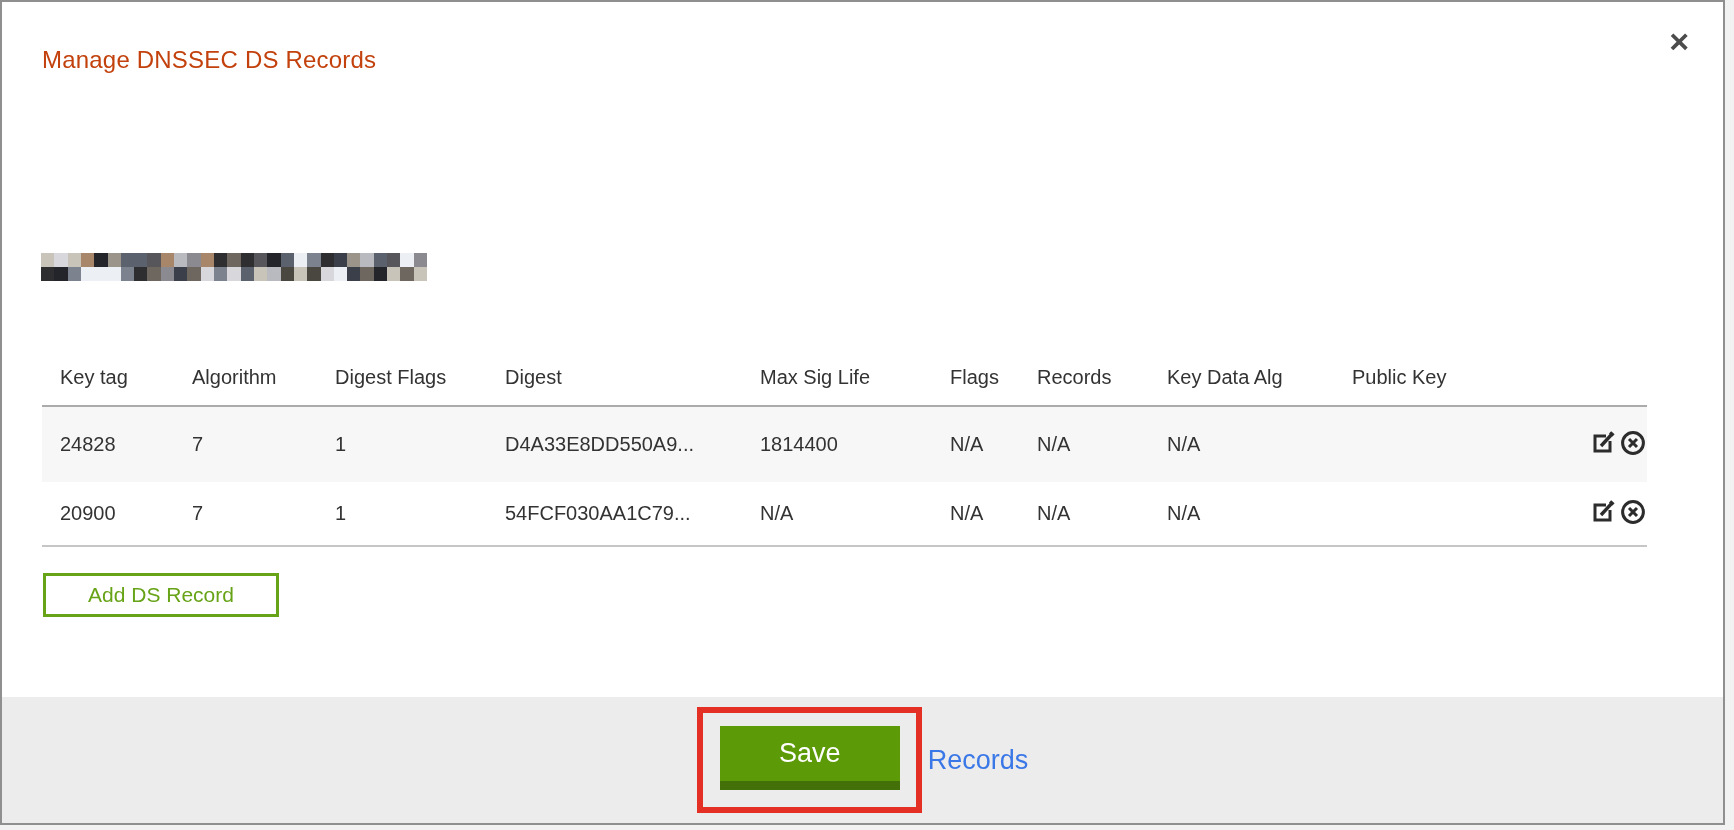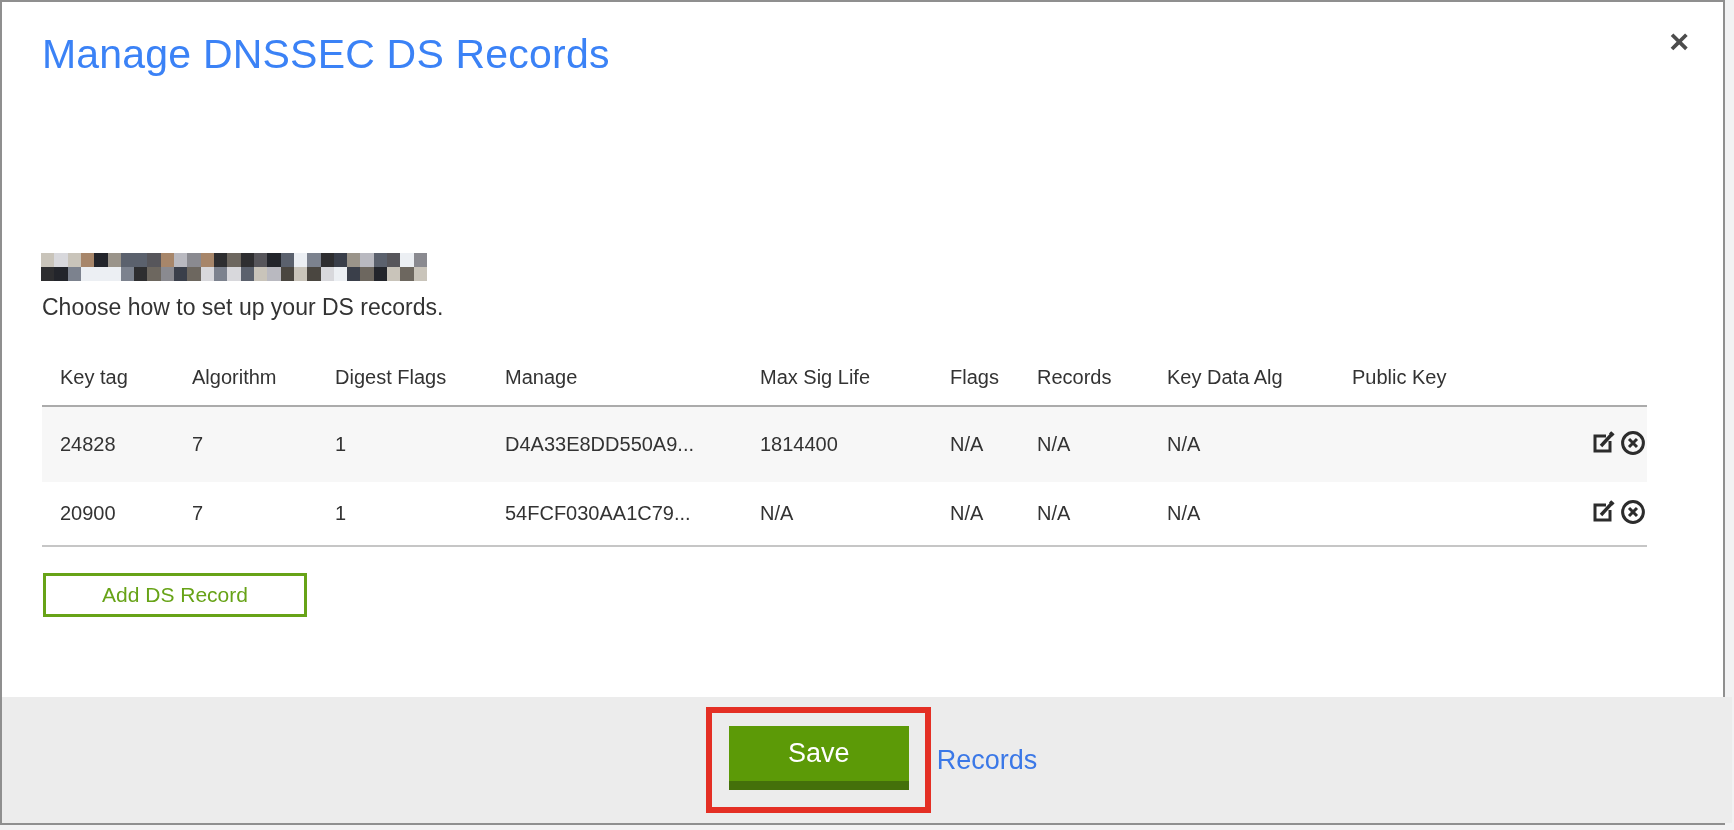--- a/index.html
+++ b/index.html
@@ -10,22 +10,22 @@
     position:relative;overflow:hidden;
   }
   .modal{
     position:absolute;left:0;top:0;
     width:1725px;height:825px;
     box-sizing:border-box;
     background:#ffffff;
     border:2px solid #8f8f8f;
   }
   .title{
-    position:absolute;left:40px;top:29px;
-    font-size:41px;color:#3b82f6;letter-spacing:0.2px;
+    position:absolute;left:40px;top:44px;
+    font-size:24px;color:#c2410c;letter-spacing:0.2px;
   }
   .close-btn{
     position:absolute;right:34px;top:22px;
     font-size:34px;font-weight:700;color:#4c4c4c;
     cursor:pointer;line-height:1;
   }
   .domain-mosaic{
     position:absolute;left:39px;top:251px;
     width:386px;height:28px;
     display:grid;
@@ -53,33 +53,33 @@
     padding:0 0 0 18px;
     white-space:nowrap;overflow:hidden;
   }
   tr.row-a{background:#f7f7f7;height:76px;border-top:2px solid #ababab;}
   tr.row-b{background:#ffffff;height:64px;border-bottom:2px solid #c6c6c6;}
   td.actions{text-align:right;padding-right:10px;}
   .row-icons{display:inline-flex;align-items:center;gap:2px;}
   .row-icons svg{display:block;cursor:pointer;}
   .add-btn{
     position:absolute;left:41px;top:571px;
-    width:264px;height:44px;
+    width:236px;height:44px;
     box-sizing:border-box;
     background:#ffffff;
     border:3px solid #67a317;
     color:#67a317;font-size:21px;
     display:flex;align-items:center;justify-content:center;
     cursor:pointer;
   }
   .footer{
     position:absolute;left:0;bottom:0;
     width:100%;height:126px;
     background:#ececec;
-    display:flex;align-items:center;justify-content:center;padding-left:9px;
+    display:flex;align-items:center;justify-content:center;
   }
   .red-box{
     border:6px solid #e42f24;
     padding:13px 16px 17px 17px;
     display:inline-block;
   }
   .save-btn{
     width:180px;height:64px;
     background:#5c9a07;
     border:none;
@@ -157,41 +157,40 @@
       <span style="background: rgb(216, 216, 220);"></span>
       <span style="background: rgb(236, 239, 243);"></span>
       <span style="background: rgb(58, 63, 74);"></span>
       <span style="background: rgb(109, 103, 95);"></span>
       <span style="background: rgb(35, 37, 43);"></span>
       <span style="background: rgb(201, 196, 186);"></span>
       <span style="background: rgb(109, 103, 95);"></span>
       <span style="background: rgb(201, 196, 186);"></span>
     </div>
 
-  <div class="instruction">Choose how to set up your DS records.</div>
 
   <table class="ds-table">
     <colgroup>
       <col style="width:132px">
         <col style="width:143px">
         <col style="width:170px">
       <col style="width:255px">
         <col style="width:190px">
         <col style="width:87px">
       <col style="width:130px">
         <col style="width:185px">
         <col style="width:160px">
       <col style="width:153px">
     </colgroup>
     <thead>
       <tr>
         <th>Key tag</th>
         <th>Algorithm</th>
         <th>Digest Flags</th>
-        <th>Manage</th>
+        <th>Digest</th>
         <th>Max Sig Life</th>
         <th>Flags</th>
         <th>Records</th>
         <th>Key Data Alg</th>
         <th>Public Key</th>
         <th></th>
       </tr>
     </thead>
     <tbody>
       <tr class="row-a">

